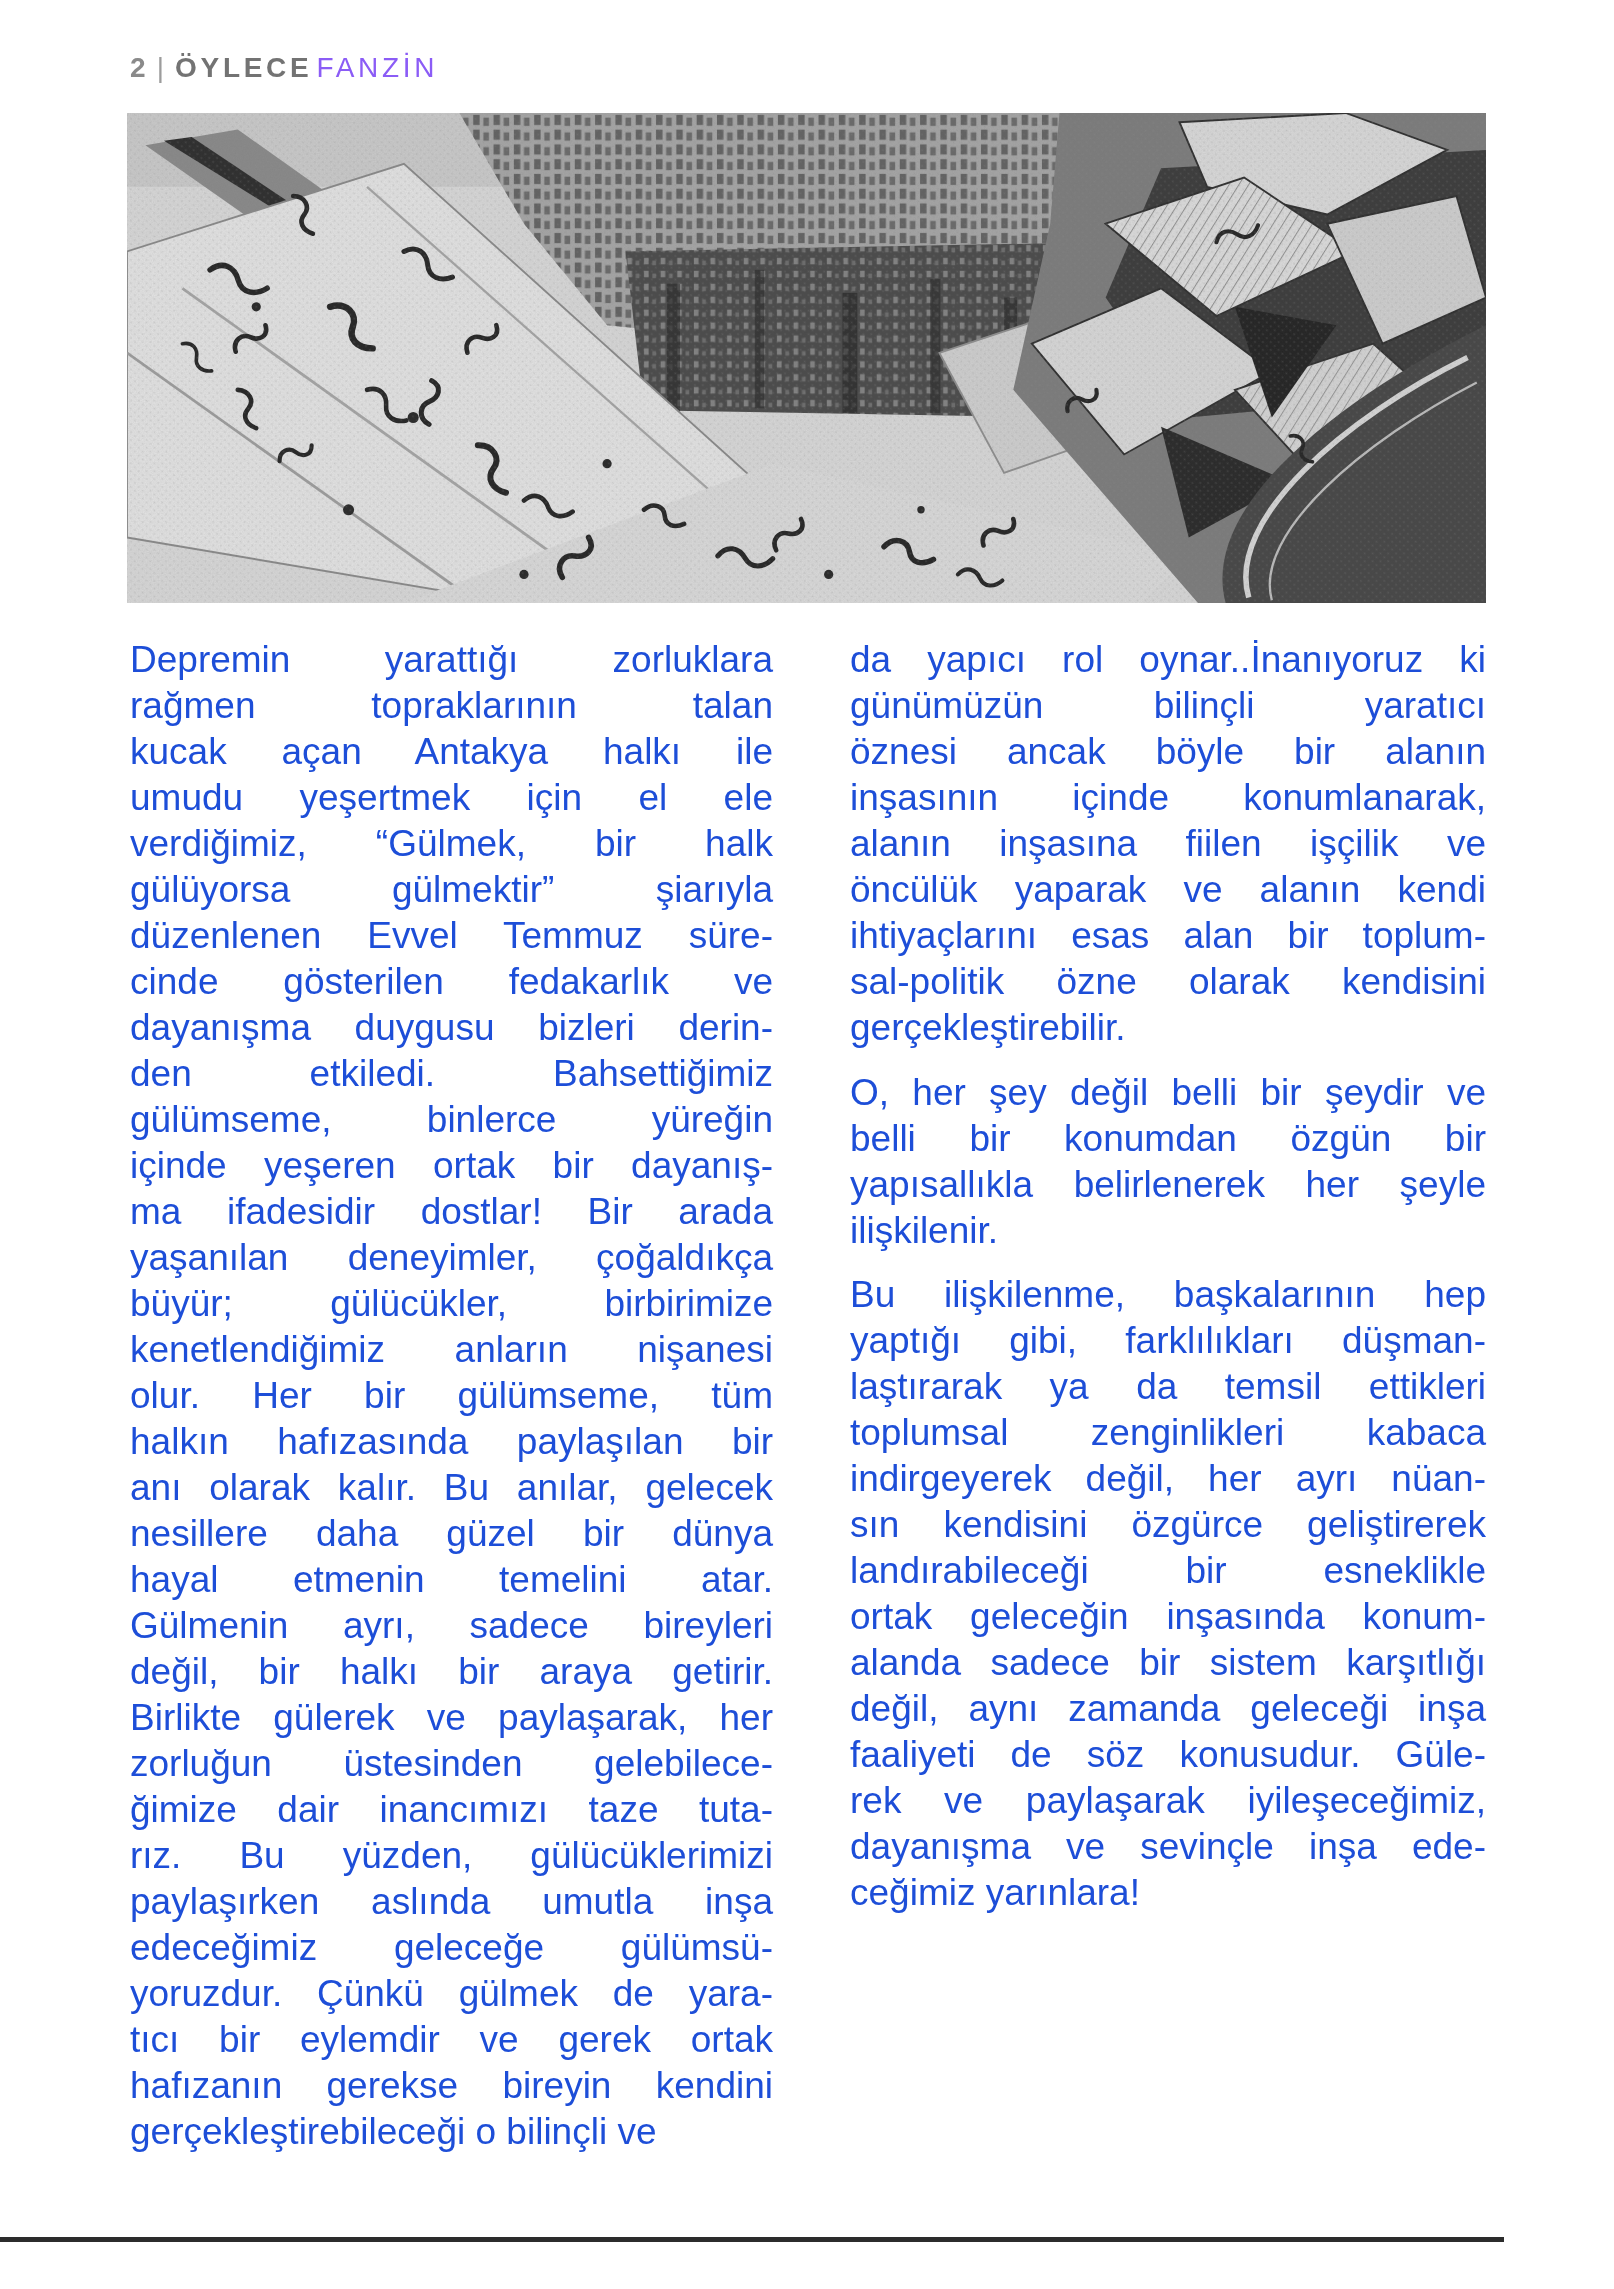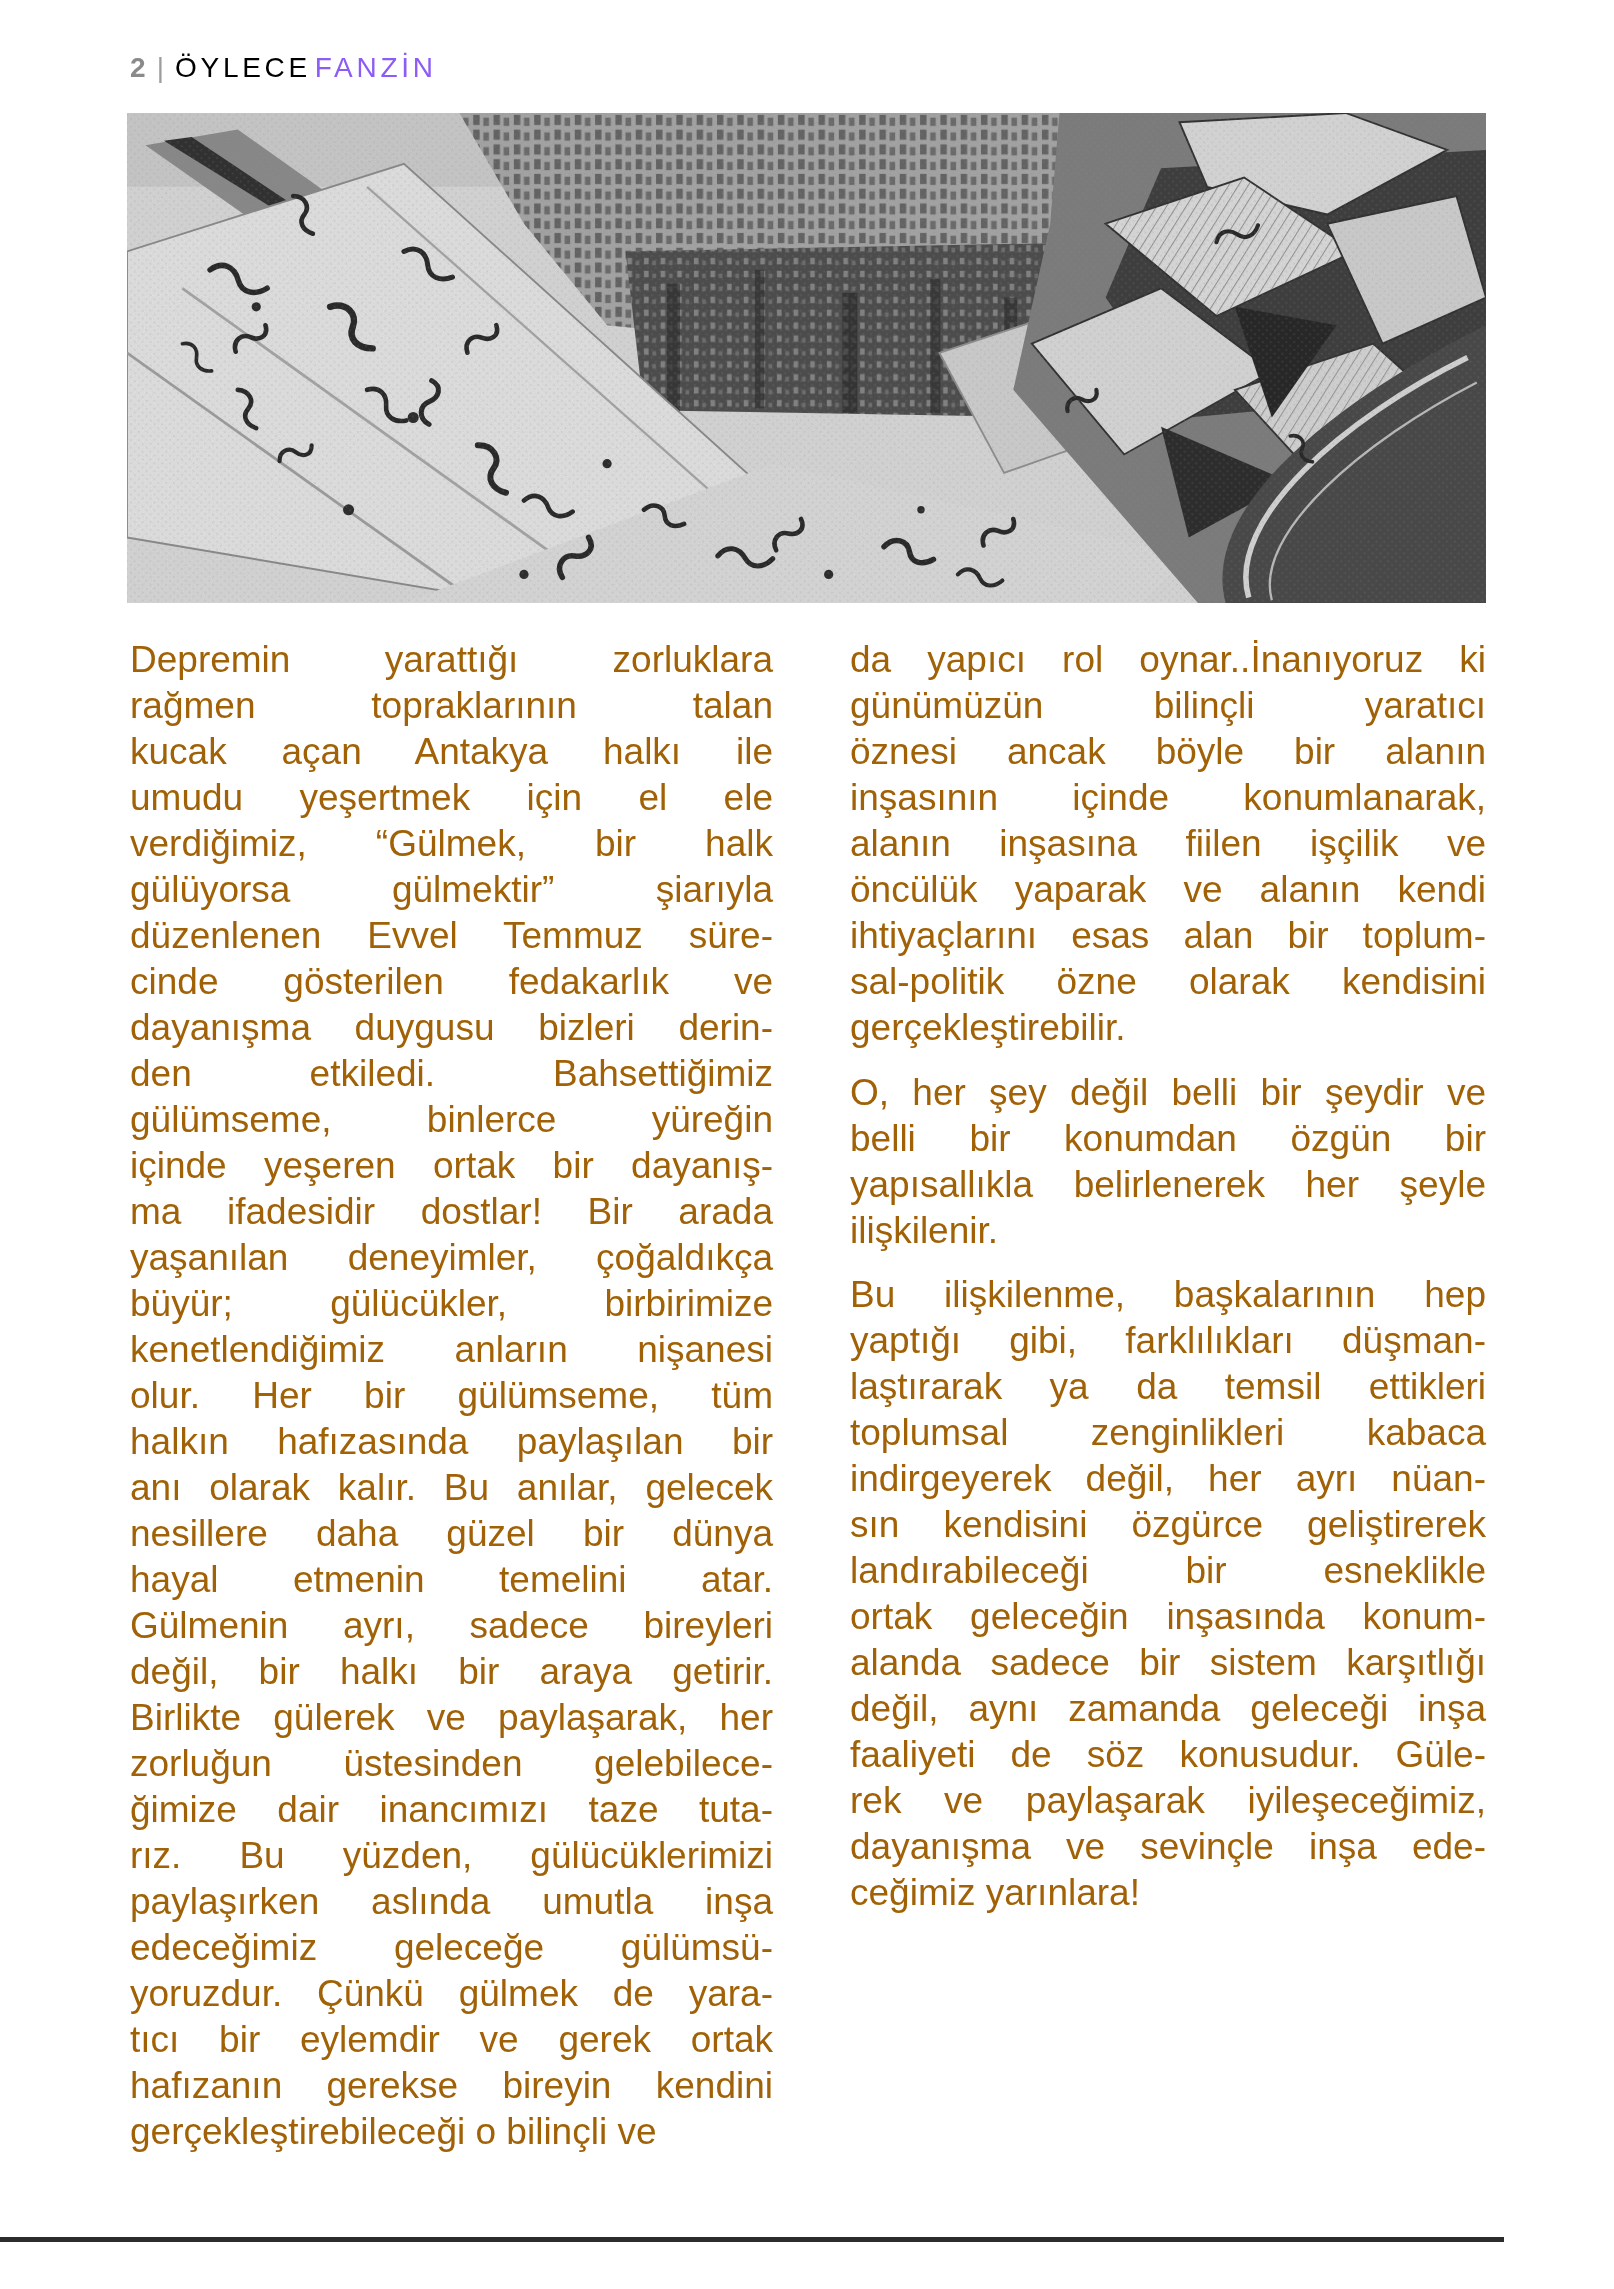--- a/index.html
+++ b/index.html
@@ -16,39 +16,39 @@
     position:absolute;
     left:130px;
     top:52px;
     font-size:28px;
     letter-spacing:3.7px;
     color:#8c8c8c;
     white-space:nowrap;
   }
   .pagehead .num{font-weight:700;color:#8a8a8a;}
   .pagehead .sep{color:#9c9c9c;padding:0 7.4px;font-weight:400;}
-  .pagehead .mag{font-weight:400;color:#000000;}
+  .pagehead .mag{font-weight:700;color:#737373;}
   .pagehead .fanzin{font-weight:400;color:#8b5cf6;margin-left:4px;}
   
   .hero{
     position:absolute;
     left:127px;
     top:113px;
     width:1359px;
     height:490px;
   }
   .hero svg{display:block;width:100%;height:100%;}
   .ink{stroke:#262626;stroke-width:5;fill:none;stroke-linecap:round;}
   
   .col{
     position:absolute;
     top:637px;
     font-size:37px;
     line-height:46px;
-    color:#a16207;
+    color:#1d4ed8;
   }
   .col.left{left:130px;width:643px;}
   .col.right{left:850px;width:636px;}
   .line{
     text-align:justify;
     text-align-last:justify;
   }
   .line.last{text-align-last:left;}
   .para + .para{margin-top:18.5px;}
   

